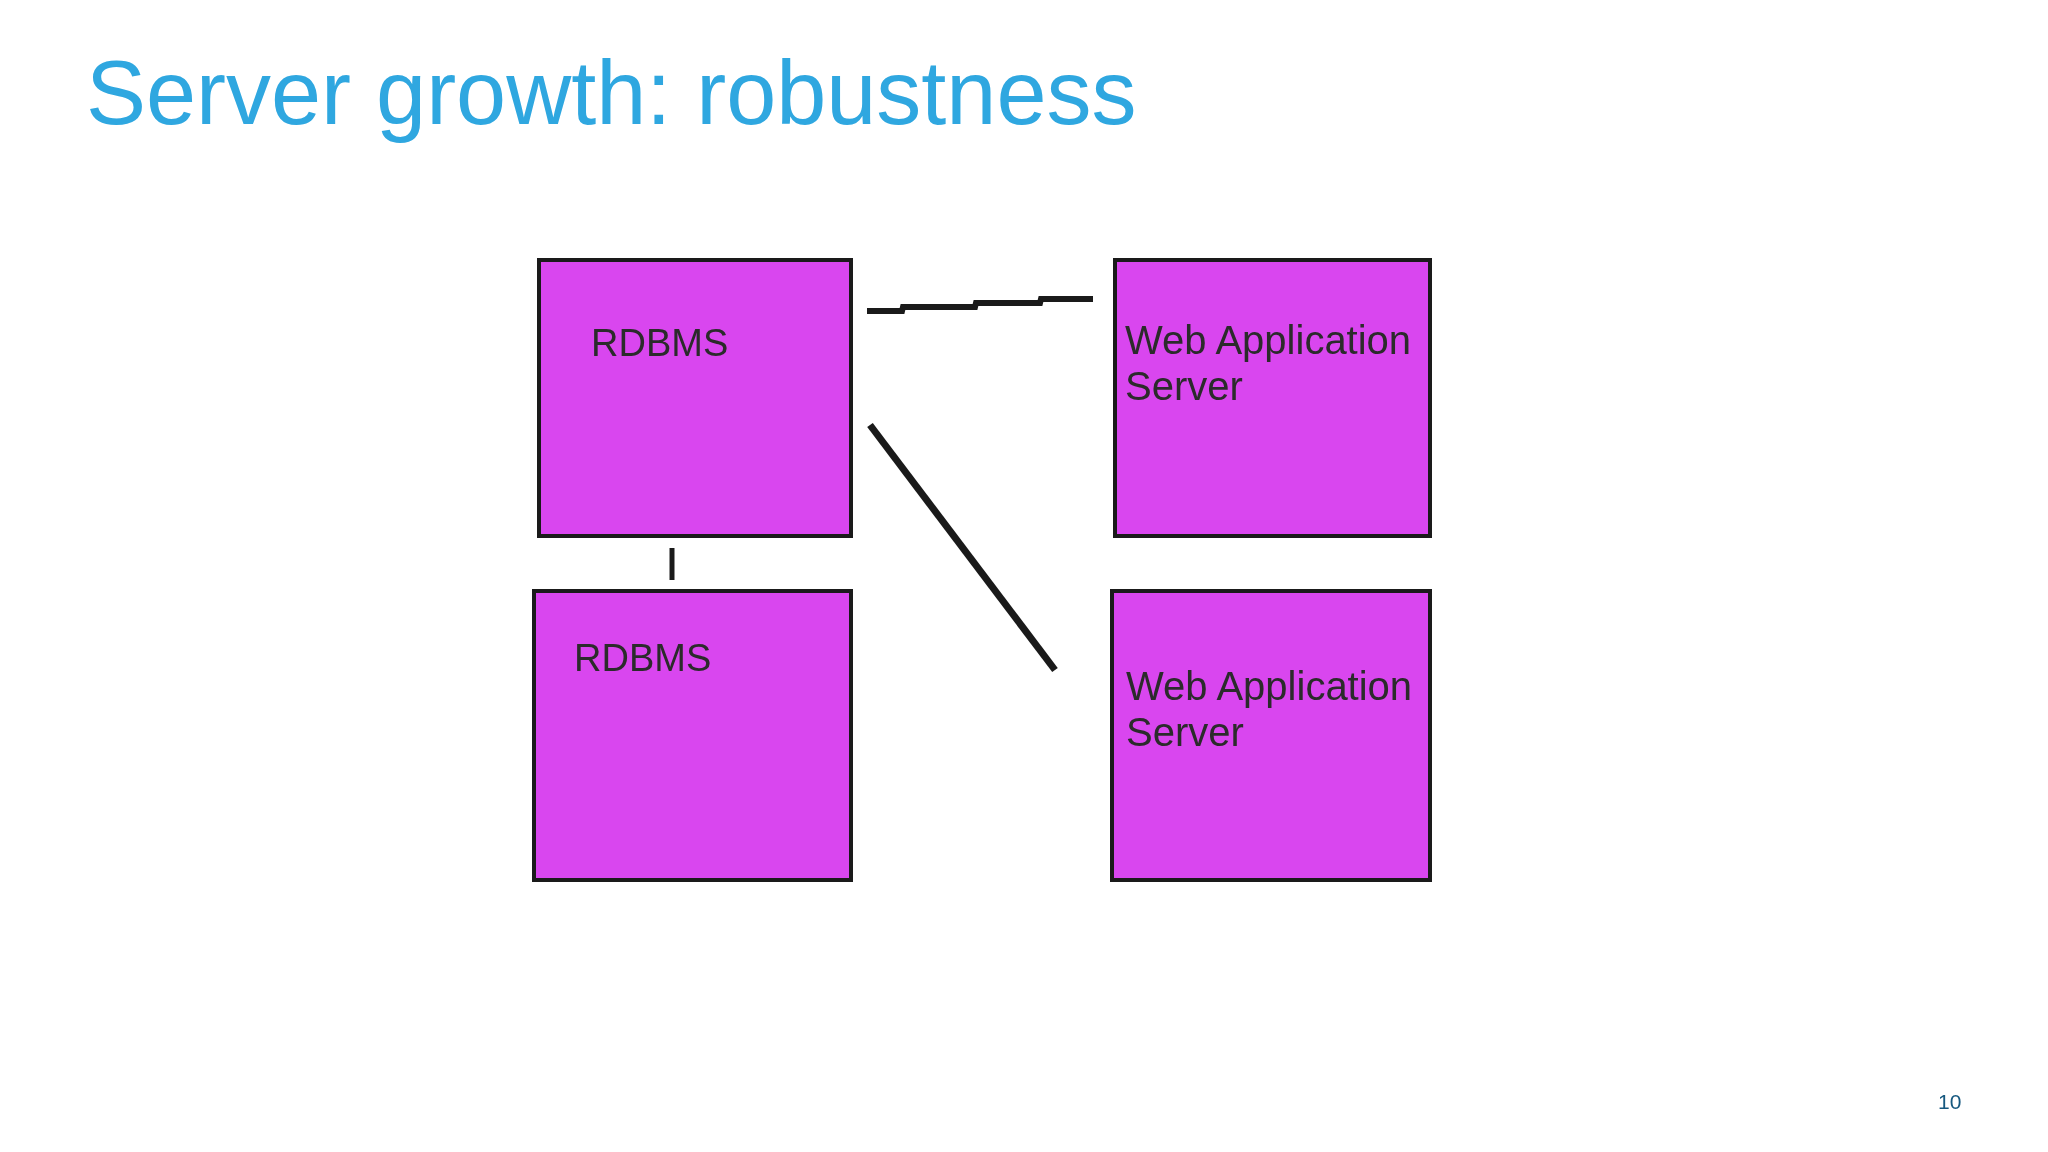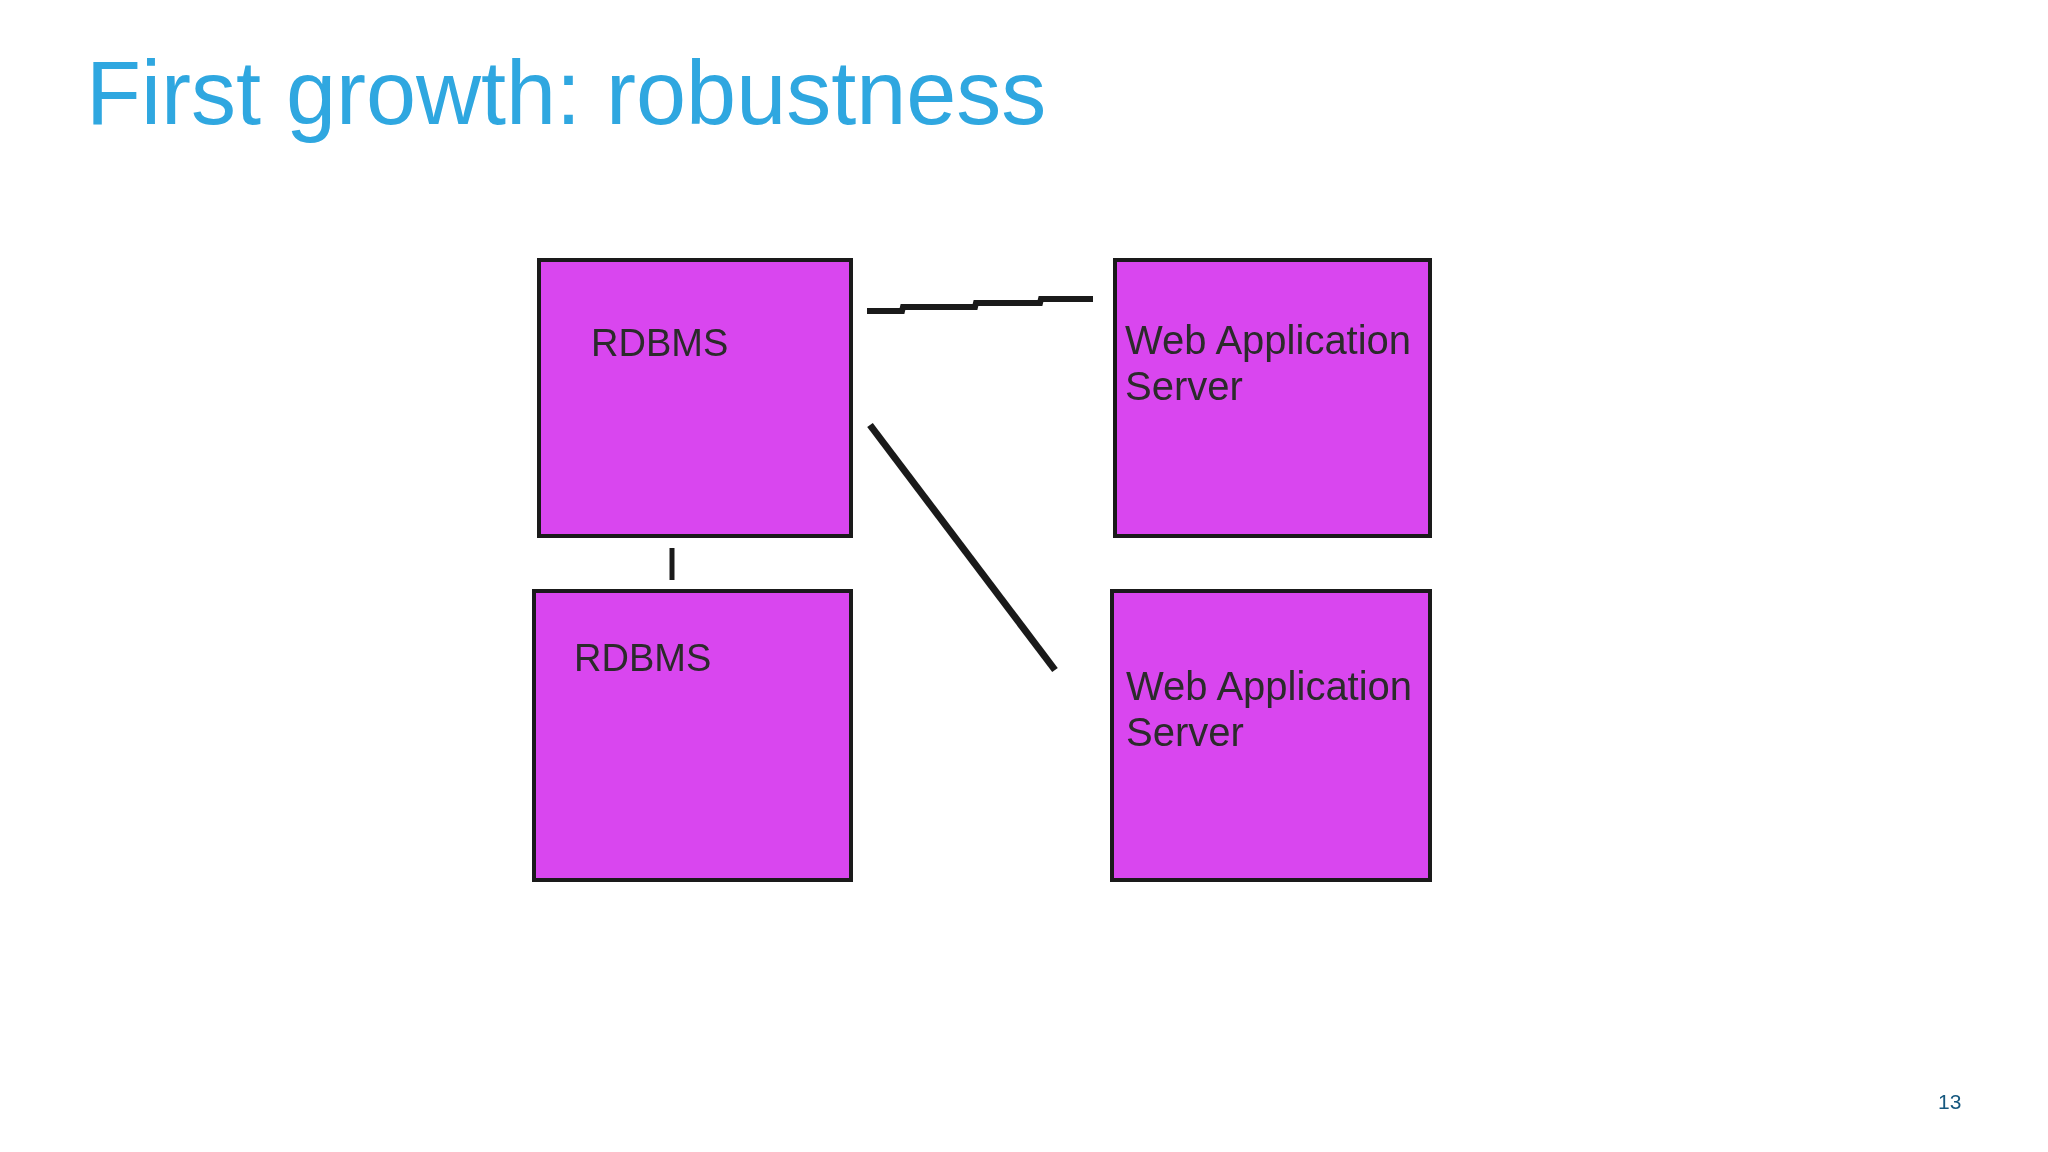--- a/index.html
+++ b/index.html
@@ -77,21 +77,21 @@
     top: 1090px;
     font-size: 21px;
     color: var(--brand-blue, #16587F);
   }
 </style>
 </head>
 <body>
 
 <div class="slide">
 
-  <h1 class="title">First growth: robustness</h1>
+  <h1 class="title">Server growth: robustness</h1>
 
   <svg class="connectors" viewBox="0 0 2048 1152" xmlns="http://www.w3.org/2000/svg" aria-hidden="true">
 
     <path d="M867 311 H902 L903 307 H975 L976 303 H1040 L1041 299 H1093" fill="none" stroke="currentColor" stroke-width="6"></path>
 
     <line x1="870" y1="425" x2="1055" y2="670" stroke="currentColor" stroke-width="7"></line>
 
     <line x1="672" y1="548" x2="672" y2="580" stroke="currentColor" stroke-width="5"></line>
   </svg>
 
@@ -105,15 +105,15 @@
 
   <div class="box box-was-top">
     <span>Web Application Server</span>
   </div>
 
   <div class="box box-was-bottom">
     <span>Web Application Server</span>
   </div>
 
   <div class="copyright">© 2015 Cloudera, Inc. licensed CC-BY-SA 2.0</div>
-  <div class="pagenum">13</div>
+  <div class="pagenum">10</div>
 
 </div>
 
 </body></html>

